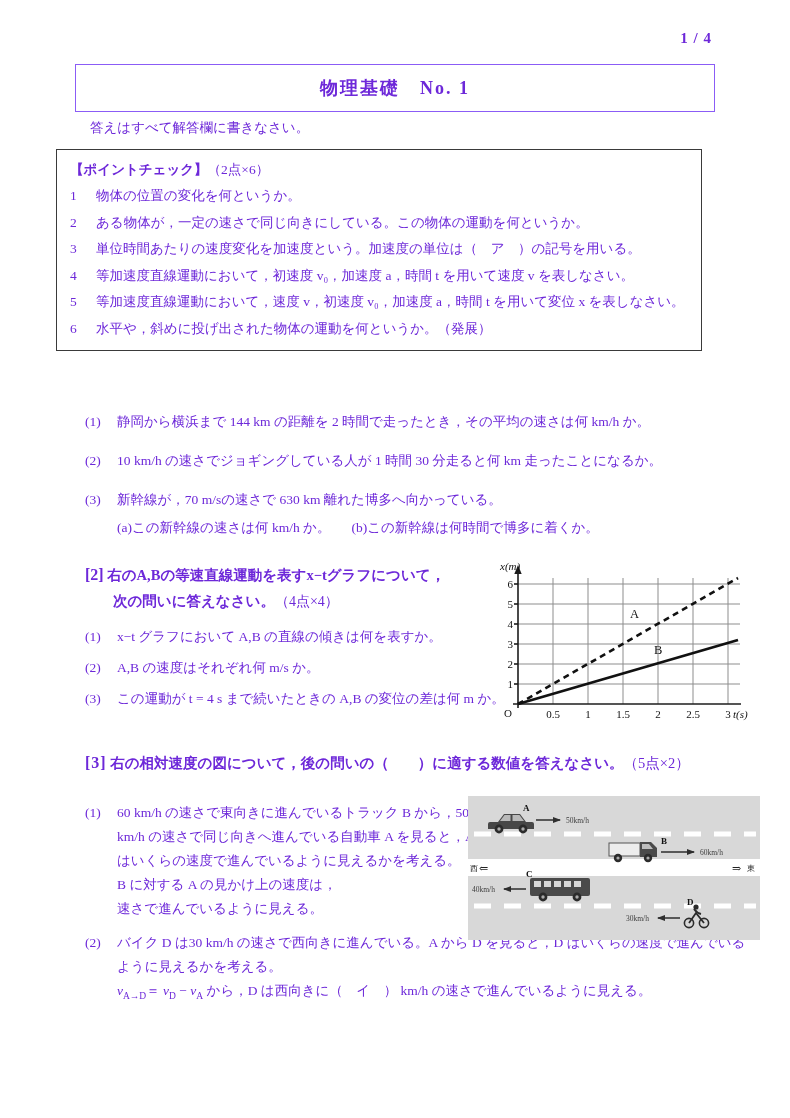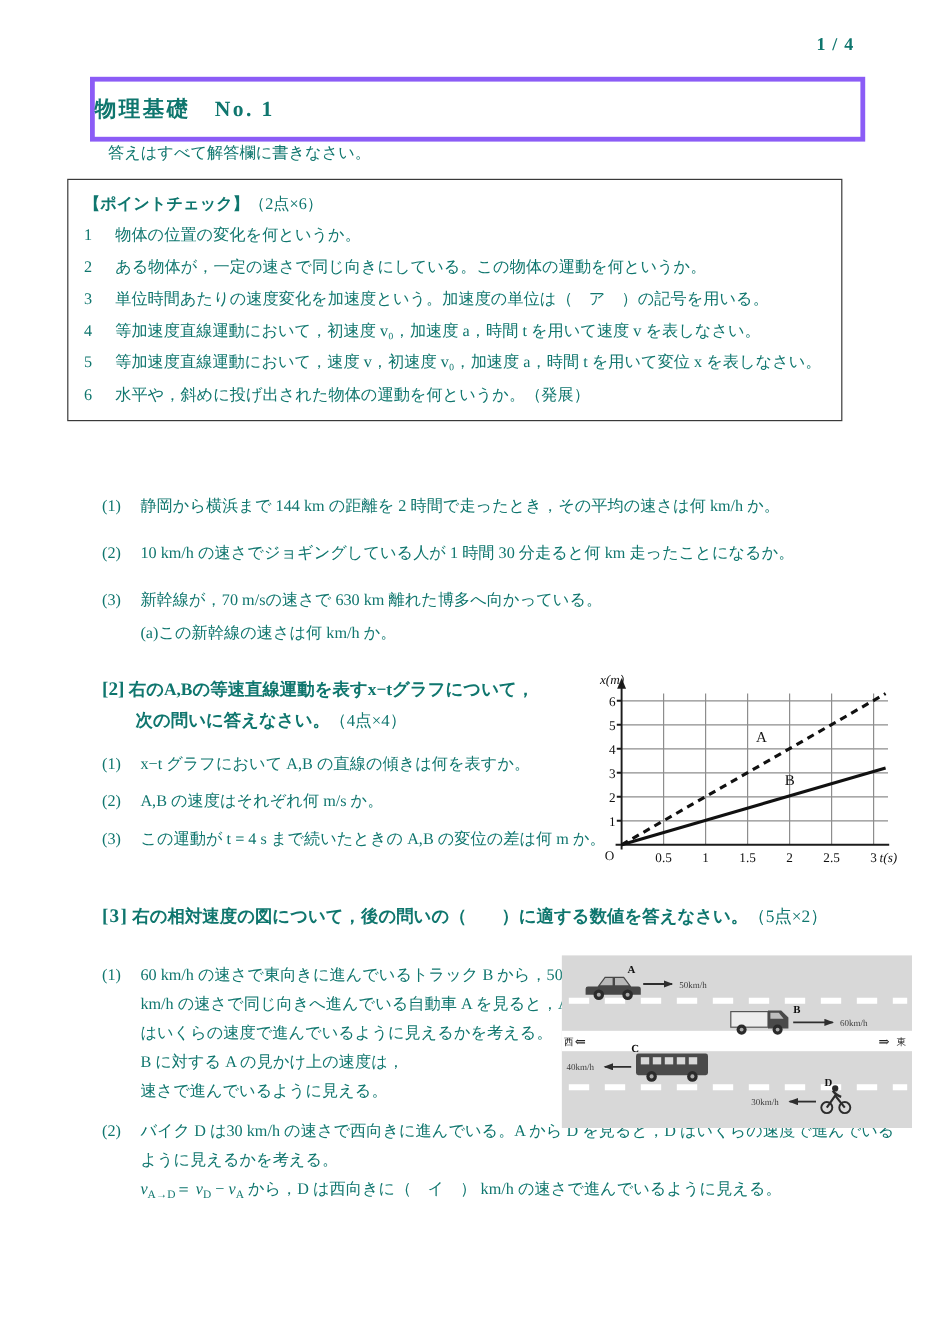--- a/index.html
+++ b/index.html
@@ -1,21 +1,21 @@
 <!DOCTYPE html>
 <html><head>
 <meta charset="utf-8">
 <style>
   html,body{margin:0;padding:0;background:#ffffff;}
   .page{position:relative;width:790px;height:1118px;background:#fff;overflow:hidden;
-        font-family:"Liberation Serif","DejaVu Serif",serif;color:#0f766e;}
+        font-family:"Liberation Serif","DejaVu Serif",serif;color:#6d28d9;}
   .abs{position:absolute;}
   .page-number{top:30px;right:78px;font-size:15px;font-weight:bold;letter-spacing:1px;}
-  .title-box{left:75px;top:64px;width:638px;height:46px;border:4px solid #8b5cf6;
-             display:flex;align-items:center;}
+  .title-box{left:75px;top:64px;width:638px;height:46px;border:1px solid #8b5cf6;
+             display:flex;align-items:center;justify-content:center;}
   .title-box .t{font-size:18px;font-weight:bold;letter-spacing:2px;}
   .instruction{left:90px;top:119px;font-size:13.5px;}
   .point-box{left:56px;top:149px;width:618px;border:1.6px solid #3a3a3a;padding:7px 13px 8px 13px;}
   .point-head{font-size:13.5px;line-height:26px;}
   .point-head .bh{font-weight:bold;}
   .point-item{display:flex;font-size:13.5px;line-height:26.5px;}
   .point-item .no{width:26px;flex:0 0 26px;}
   .point-item .tx{flex:1;}
   .sec-head{font-size:14.5px;}
   .sec-head .br{font-weight:bold;font-size:16px;letter-spacing:1px;}
@@ -100,20 +100,21 @@
     <div class="q-item">
       <span class="no">(2)</span>
       <span class="tx">10 km/h の速さでジョギングしている人が 1 時間 30 分走ると何 km 走ったことになるか。</span>
     </div>
     <div class="q-item">
       <span class="no">(3)</span>
       <span class="tx">新幹線が，70 m/sの速さで 630 km 離れた博多へ向かっている。</span>
     </div>
     <div class="q1-sub">
       <span>(a)この新幹線の速さは何 km/h か。</span>
+      <span>(b)この新幹線は何時間で博多に着くか。</span>
     </div>
   </div>
 
   <div class="abs q2">
     <div class="hl">
       <span class="br sec-head" style="font-weight:bold;font-size:16px;">[2]</span>
       <span style="font-weight:bold;font-size:14.5px;">右のA,Bの等速直線運動を表すx−tグラフについて，</span>
     </div>
     <div class="hl" style="padding-left:28px;">
       <span style="font-weight:bold;font-size:14.5px;">次の問いに答えなさい。</span><span style="font-size:14px;">（4点×4）</span>

